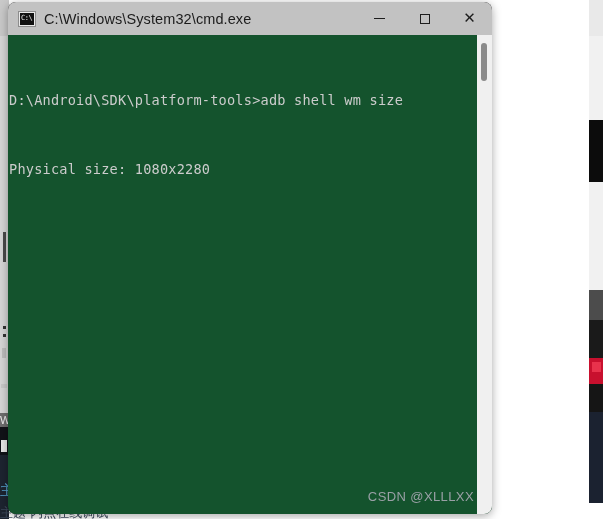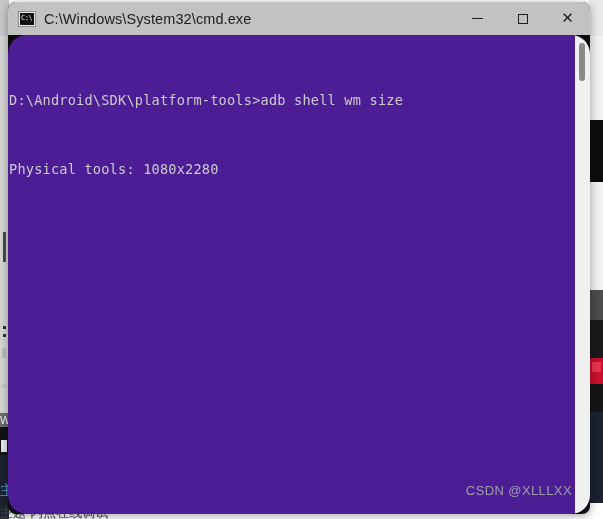--- a/index.html
+++ b/index.html
@@ -229,21 +229,21 @@
     width: 14px;
     height: 106px;
     background: #1b2230;
   }
 
   
   #cmd-window {
     position: absolute;
     left: 8px;
     top: 2px;
-    width: 582px;
+    width: 484px;
     height: 512px;
     border-radius: 8px;
     overflow: hidden;
     background: #0c0c0c;
     box-shadow: 0 2px 10px rgba(0,0,0,0.35);
     display: flex;
     flex-direction: column;
   }
 
   .titlebar {
@@ -321,24 +321,23 @@
     display: block;
   }
   .glyph-close {
     font-size: 15px;
     line-height: 15px;
     font-family: "DejaVu Sans", sans-serif;
   }
 
   .console {
     flex: 1 1 auto;
-    background: #4c1d95;
+    background: #14532d;
     position: relative;
     overflow: hidden;
-    border-radius: 19px;
   }
   .console-text {
     position: absolute;
     left: 1px;
     top: 8px;
     right: 16px;
     color: #cccccc;
     font-family: "DejaVu Sans Mono", monospace;
     font-size: 13.6px;
     line-height: 23px;
@@ -361,21 +360,21 @@
     top: 8px;
     width: 6px;
     height: 38px;
     background: #8a8a8a;
     border-radius: 3px;
   }
 
   .watermark {
     position: absolute;
     right: 18px;
-    bottom: 16px;
+    bottom: 10px;
     color: #9aa0a6;
     font-size: 13px;
     font-family: "Liberation Sans", sans-serif;
     letter-spacing: 0.4px;
     white-space: nowrap;
   }
 </style>
 </head>
 <body>
 
@@ -425,21 +424,21 @@
       <div class="win-btn close">
         <span class="glyph-close">✕</span>
       </div>
     </div>
   </div>
 
   <div class="console">
 
     <div class="console-text">
       <div class="line">D:\Android\SDK\platform-tools&gt;adb shell wm size</div>
-      <div class="line">Physical tools: 1080x2280</div>
+      <div class="line">Physical size: 1080x2280</div>
       <div class="line"></div>
     </div>
 
     <div class="console-scrollbar">
       <div class="console-scroll-thumb"></div>
     </div>
 
     <div class="watermark">CSDN @XLLLXX</div>
   </div>
 </div>

